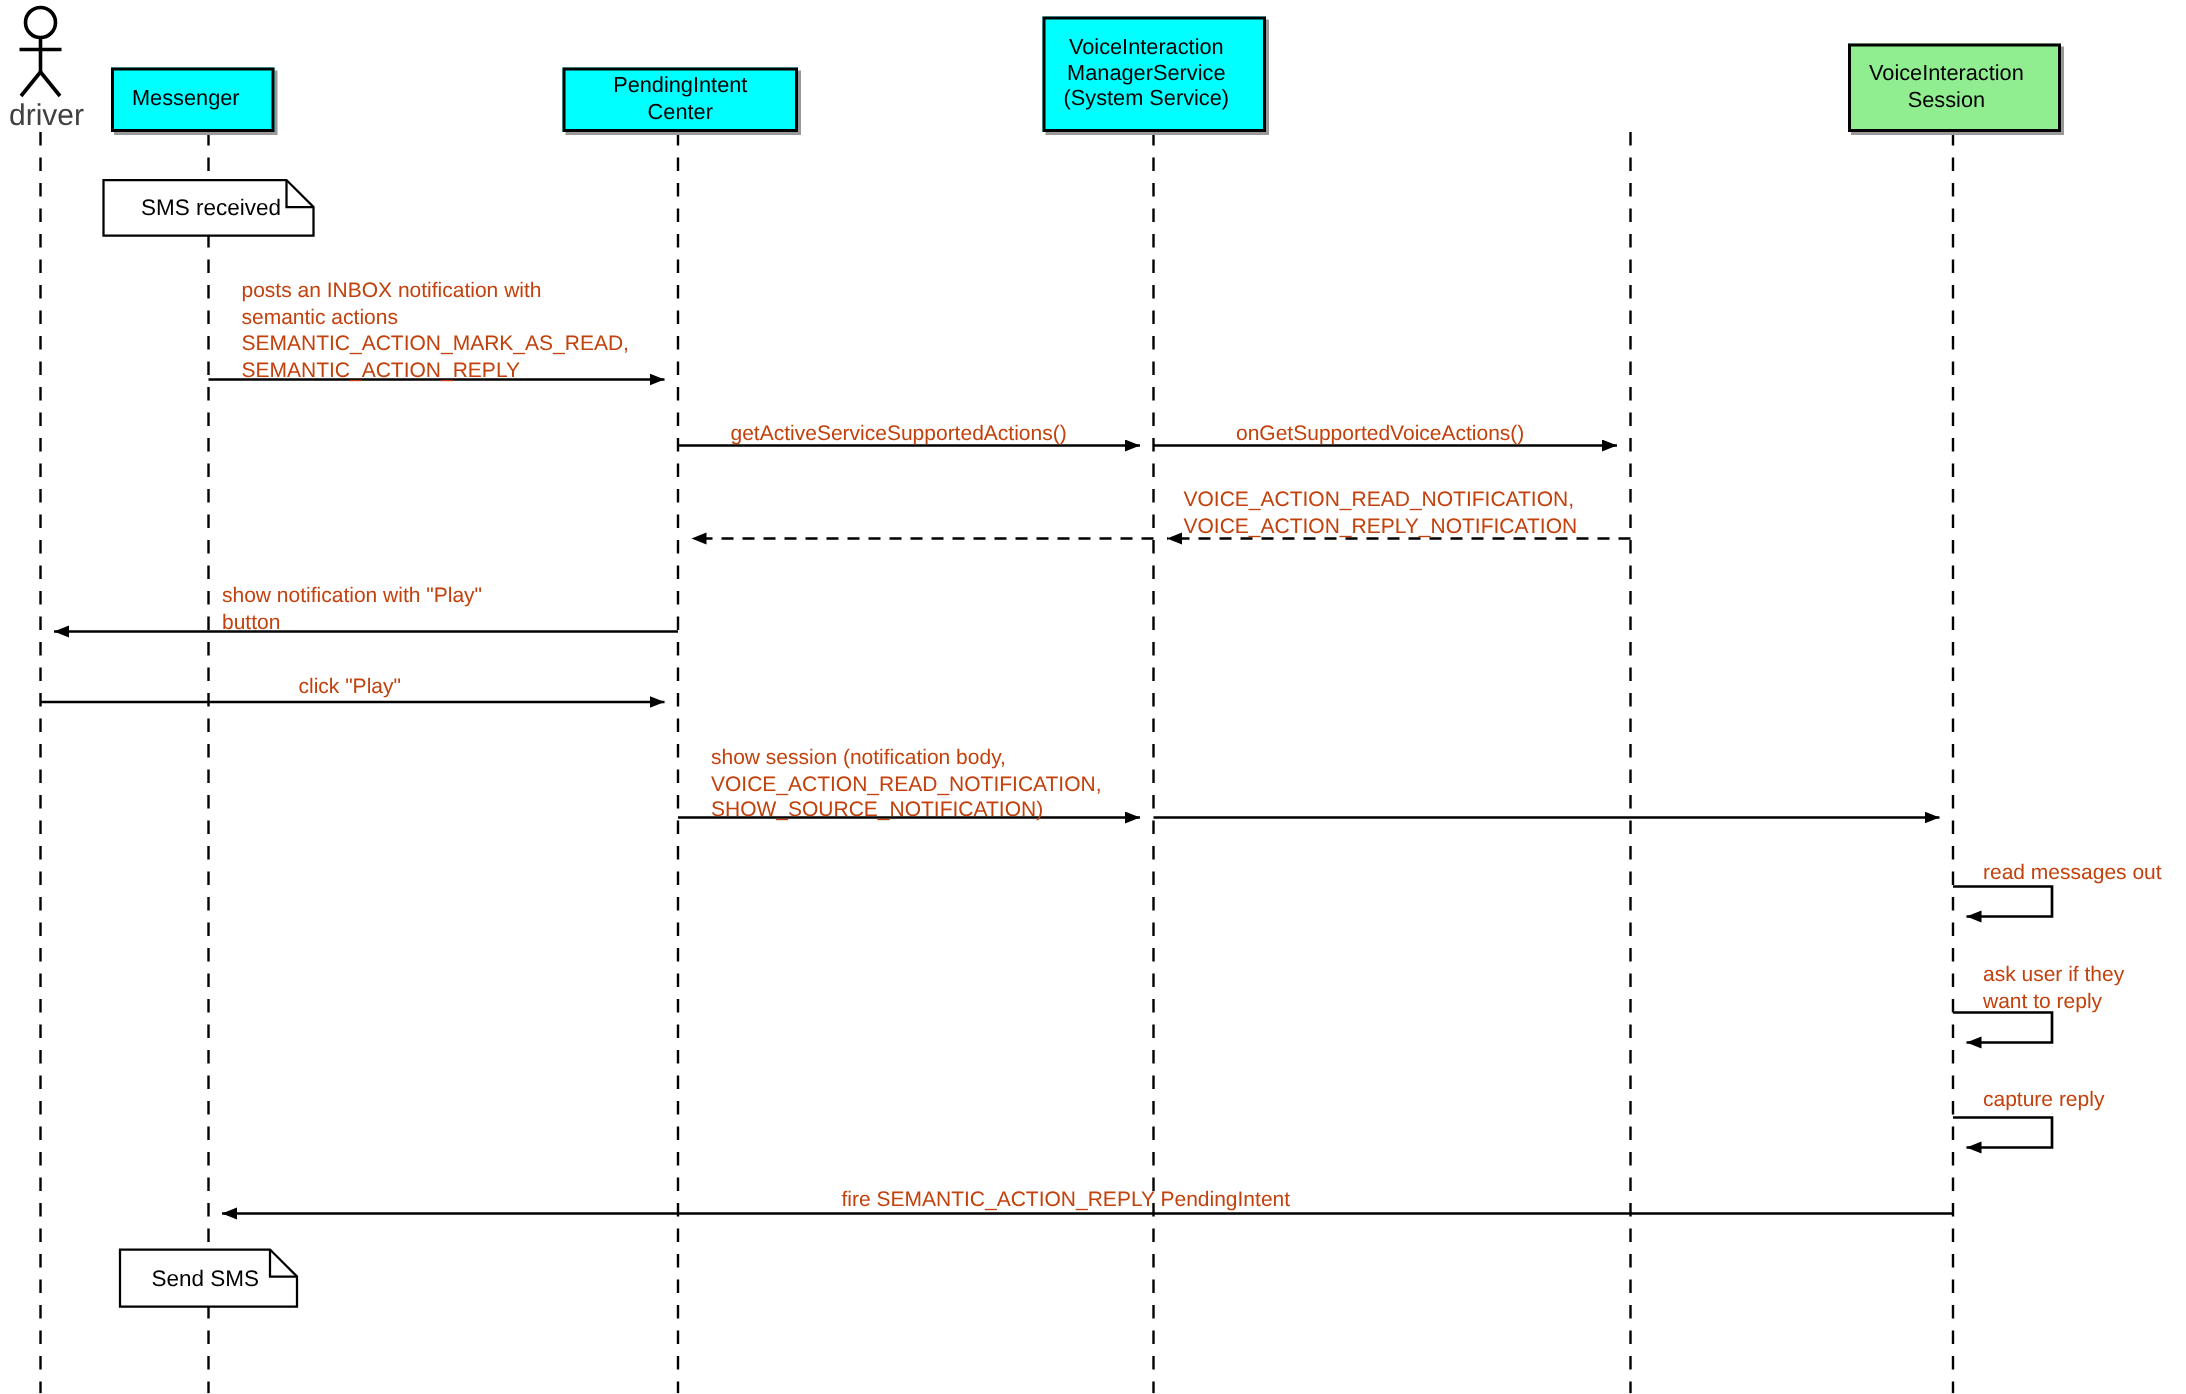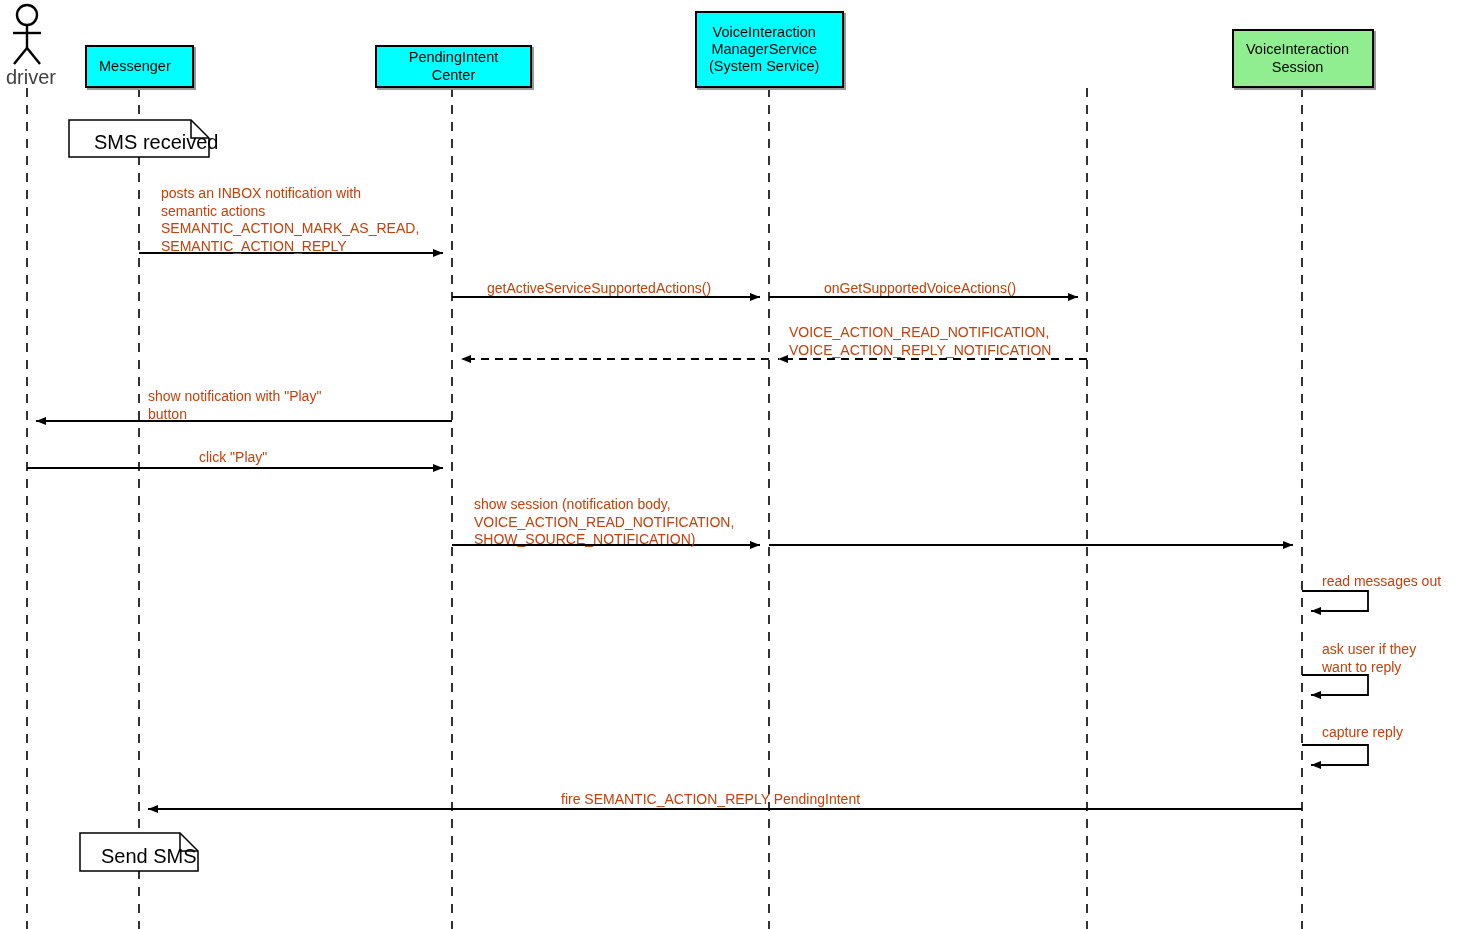--- a/index.html
+++ b/index.html
@@ -40,21 +40,21 @@
     color: #000000;
     z-index: 5;
   }
   .pbox.cyan { background: #00ffff; }
   .pbox.green { background: #90ee90; }
   .pbox span { display: block; padding: 0 6px; }
 
   
   .note-label {
     position: absolute;
-    font-size: 20px;
+    font-size: 15px;
     line-height: 1.2;
     color: #000000;
     z-index: 6;
     white-space: nowrap;
   }
   
   .msg-label {
     position: absolute;
     font-size: 14px;
     line-height: 1.25;
@@ -137,21 +137,21 @@
     <g>
       <path d="M1302,675 L1368,675 L1368,695 L1311,695" fill="none" stroke="#000000" stroke-width="1.8" marker-end="url(#arrowFilledLeft)"></path>
     </g>
     <g>
       <path d="M1302,745 L1368,745 L1368,765 L1311,765" fill="none" stroke="#000000" stroke-width="1.8" marker-end="url(#arrowFilledLeft)"></path>
     </g>
   </svg>
 
   <div class="actor-label" style="left:6px; top:66px;">driver</div>
 
-  <div class="pbox cyan" style="left:85px; top:45px; width:109px; height:43px;">
+  <div class="pbox cyan" style="left:74px; top:45px; width:109px; height:43px;">
     <span>
       <span>Messenger</span>
     </span>
   </div>
 
   <div class="pbox cyan" style="left:375px; top:45px; width:157px; height:43px;">
     <span>
       <span>PendingIntent Center</span>
     </span>
   </div>

